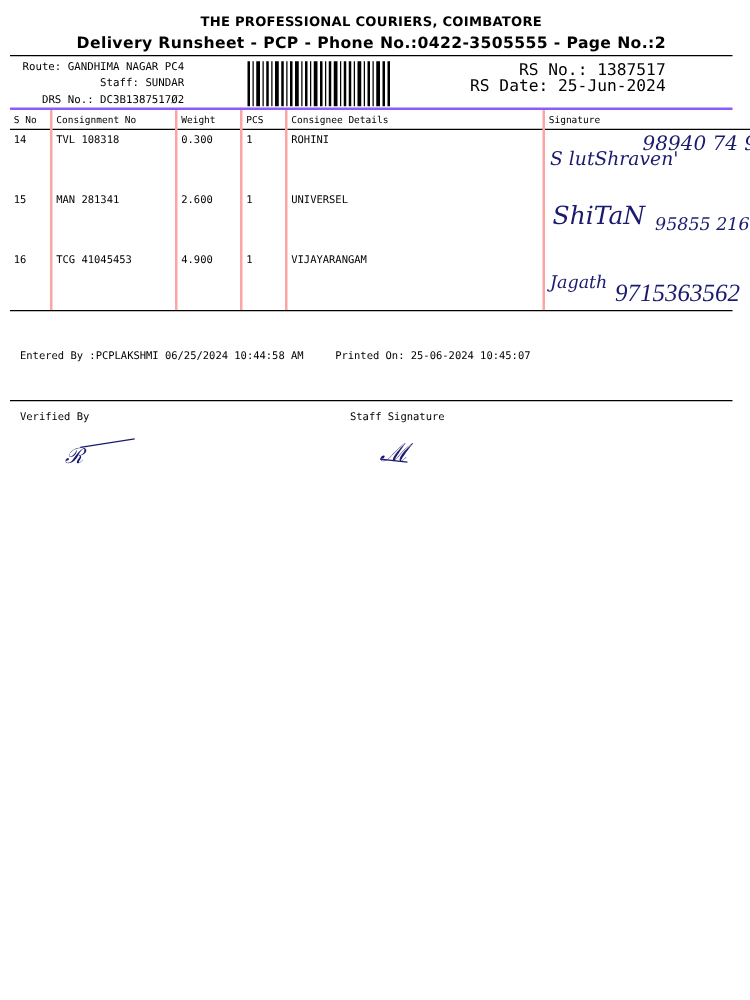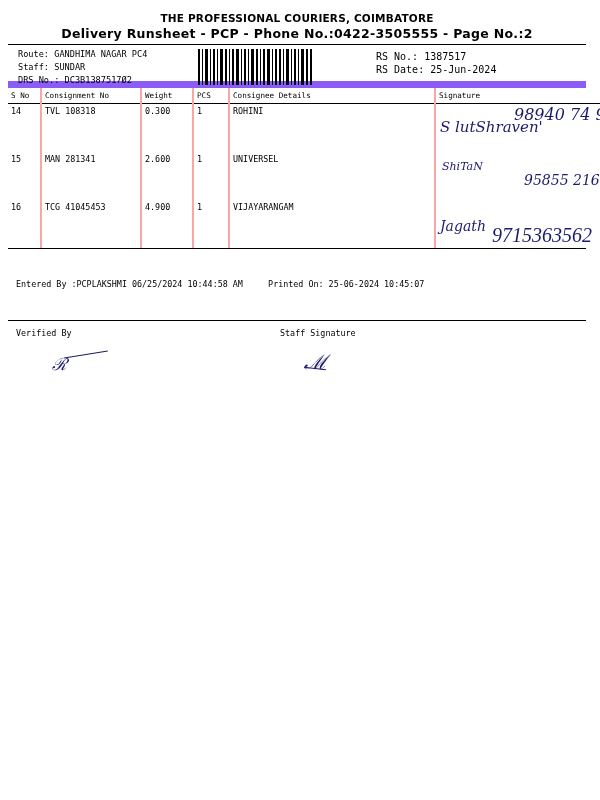--- a/index.html
+++ b/index.html
@@ -39,38 +39,39 @@
     text-align: center;
     font-family: "DejaVu Sans", sans-serif;
     font-weight: bold;
     font-size: 12.5px;
     letter-spacing: 0.3px;
     margin-bottom: 3px;
   }
   .hdr-wrap {
     position: relative;
     border-top: 1px solid #000;
-    border-bottom: 7px solid #8b5cf6;
+    border-bottom: 2px solid #8b5cf6;
     padding: 3px 0 3px 0;
     height: 44px;
     box-sizing: border-box;
+    text-align: right;
   }
   .hdr-left {
     position: absolute;
     left: 10px;
     top: 3px;
     font-size: 8.6px;
     line-height: 13px;
     white-space: pre;
   }
   .hdr-right {
     position: absolute;
     left: 368px;
     top: 5px;
-    font-size: 10px;
+    font-size: 13px;
     line-height: 13px;
     white-space: pre;
   }
   .barcode {
     position: absolute;
     left: 190px;
     top: 4px;
     width: 115px;
     height: 36px;
   }
@@ -230,21 +231,21 @@
             <span class="sig-ink" style="left:78px; top:1px; font-size:16px;">98940 74 936</span>
           </td>
         </tr>
         <tr>
           <td class="c-sno">15</td>
           <td class="c-cn">MAN 281341</td>
           <td class="c-wt">2.600</td>
           <td class="c-pcs">1</td>
           <td class="c-cons">UNIVERSEL</td>
           <td class="c-sig sig-cell">
-            <span class="sig-ink" style="left:6px; top:8px; font-size:11px;">ShiTaN</span>
+            <span class="sig-ink" style="left:6px; top:8px; font-size:20px;">ShiTaN</span>
             <span class="sig-ink" style="left:88px; top:20px; font-size:14px;">95855 21610</span>
           </td>
         </tr>
         <tr>
           <td class="c-sno">16</td>
           <td class="c-cn">TCG 41045453</td>
           <td class="c-wt">4.900</td>
           <td class="c-pcs">1</td>
           <td class="c-cons">VIJAYARANGAM</td>
           <td class="c-sig sig-cell">

